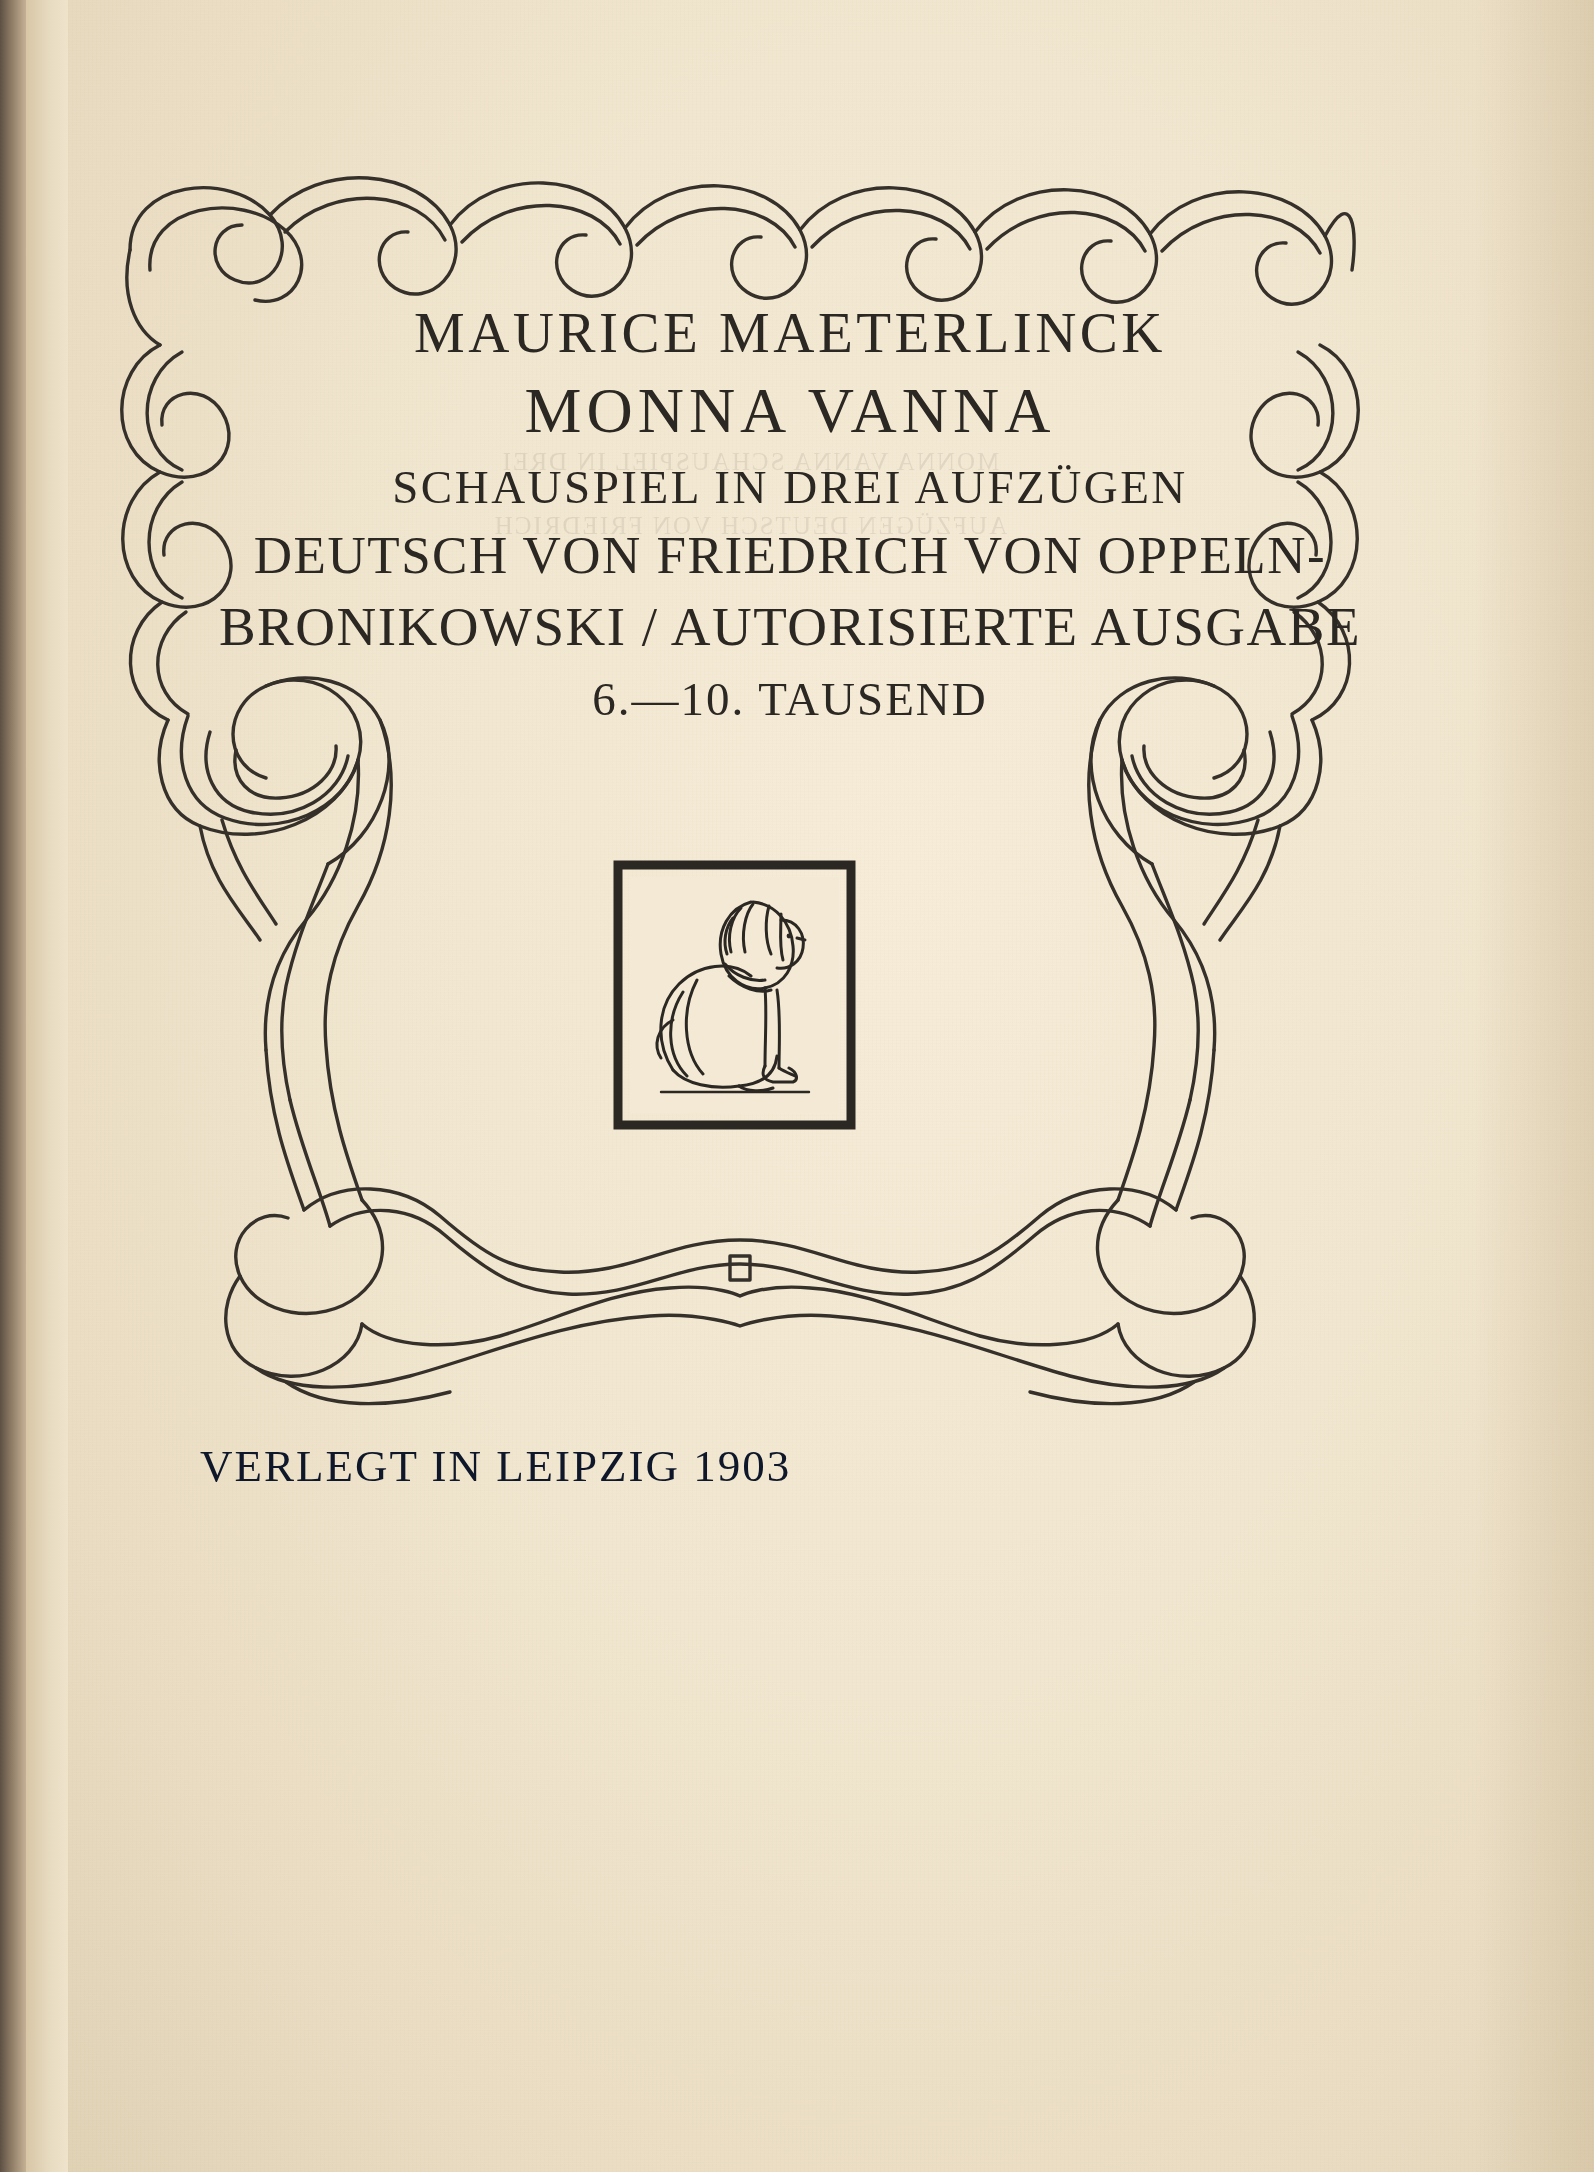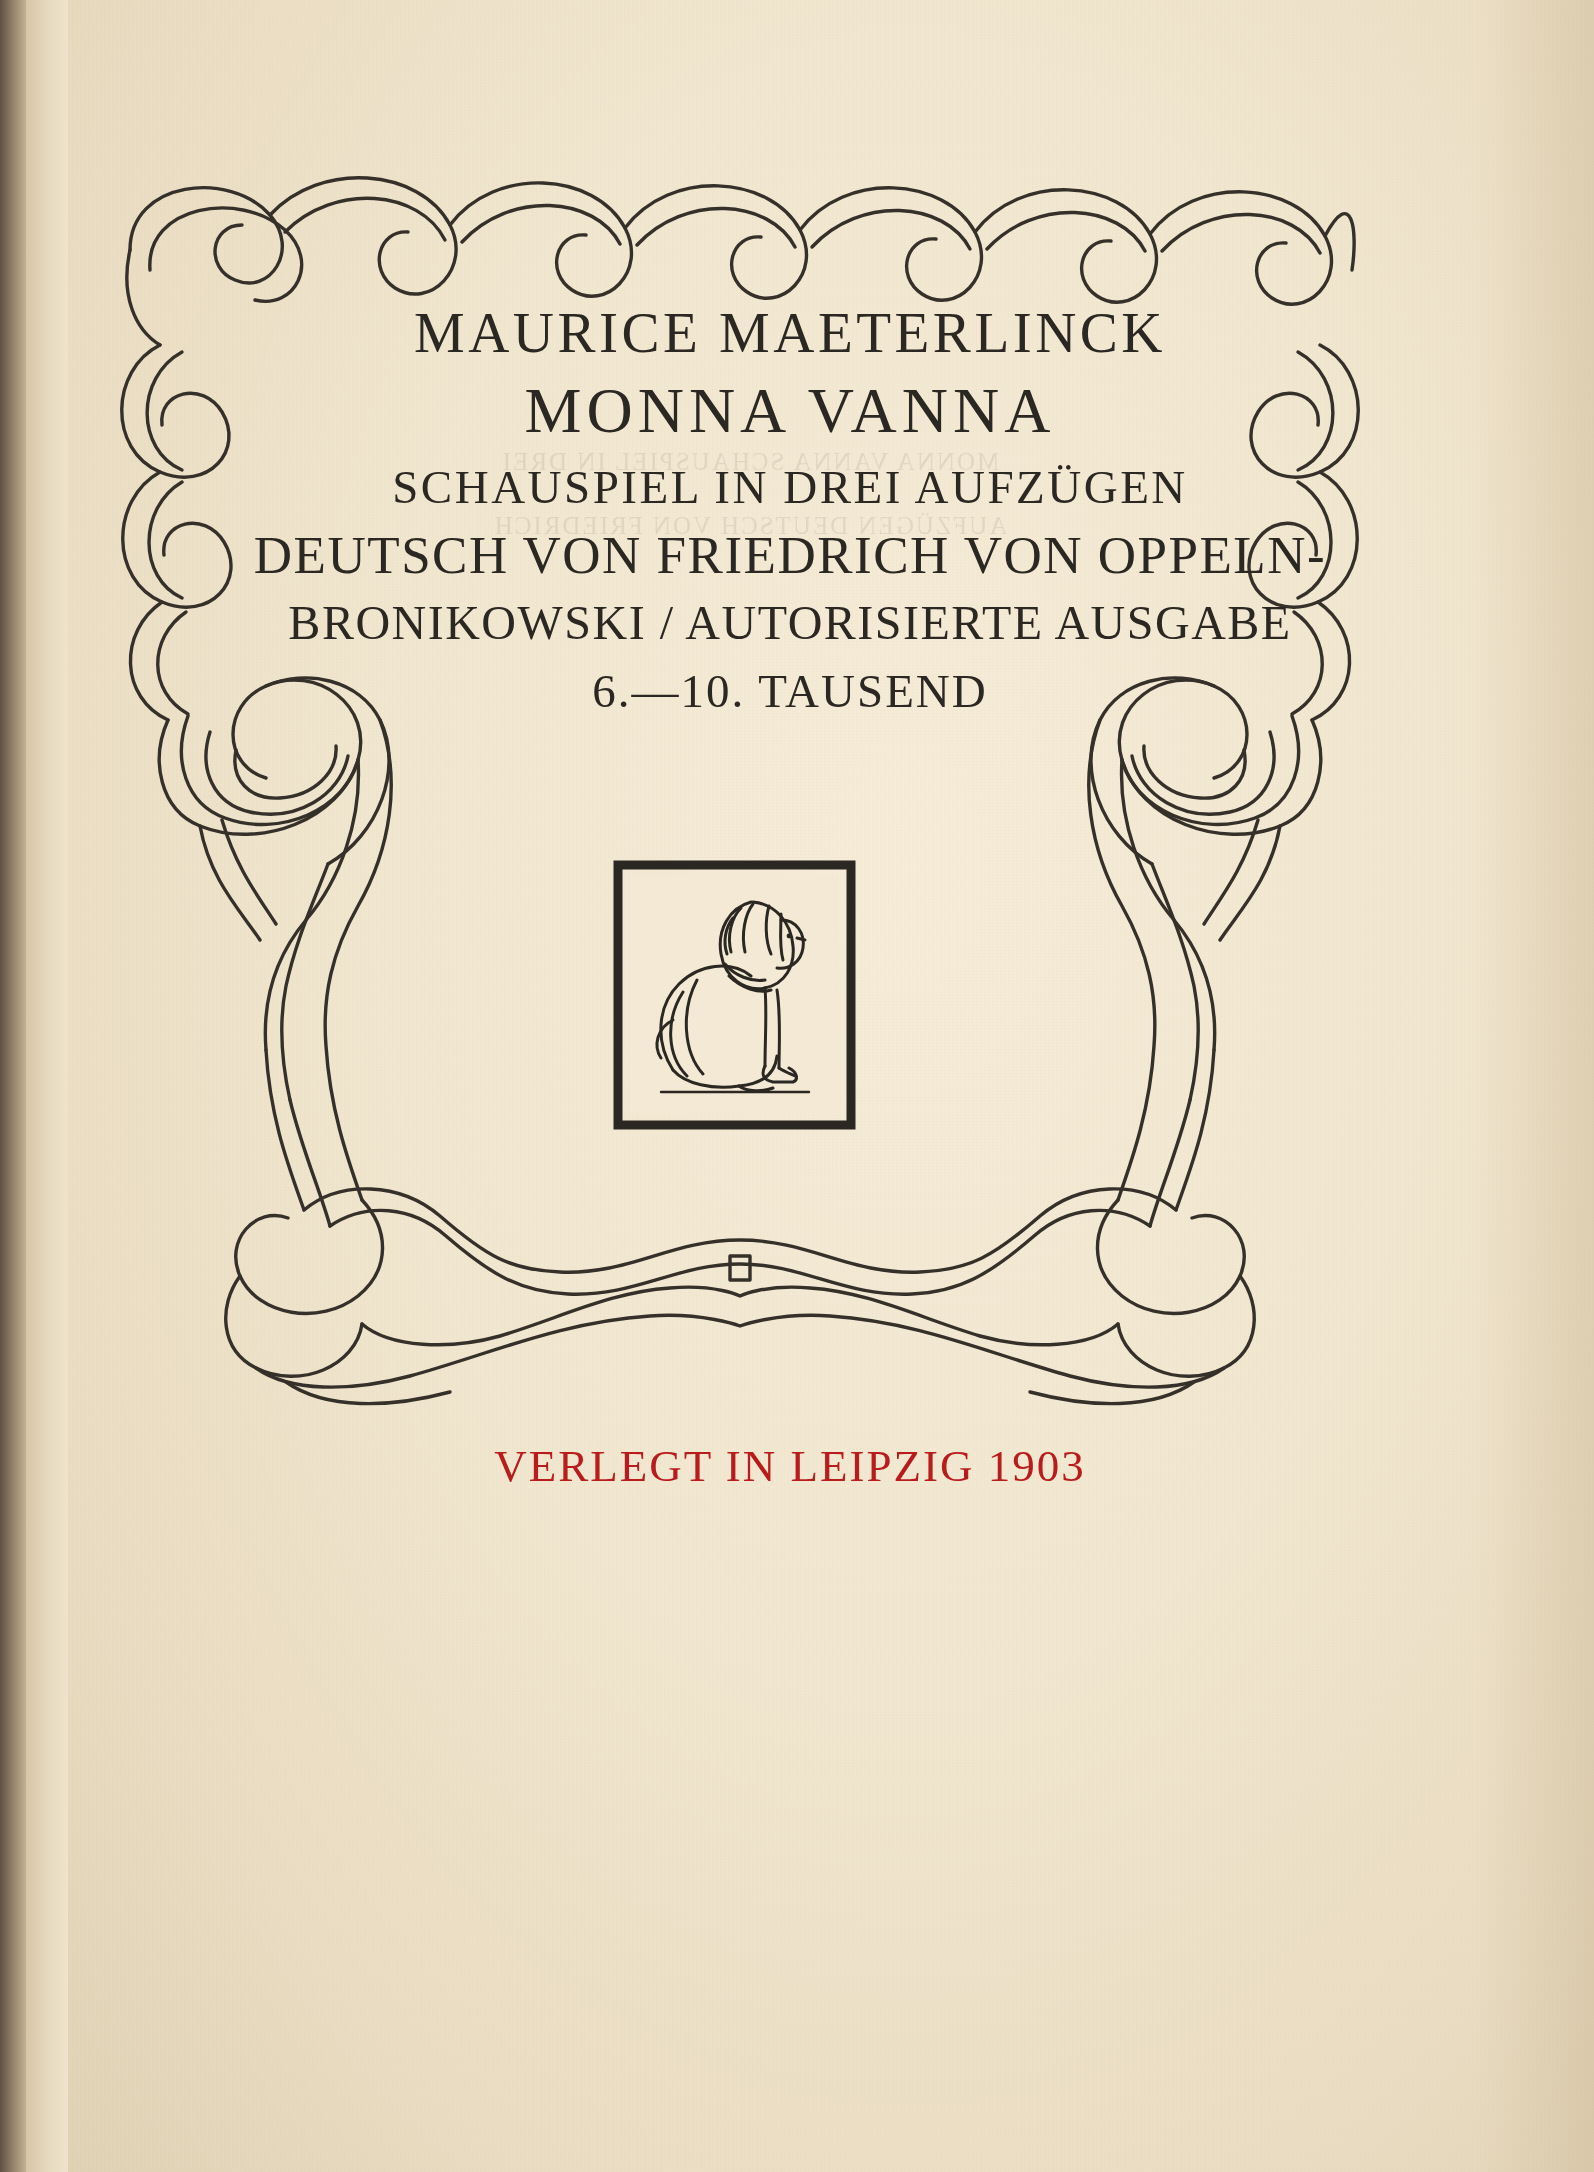--- a/index.html
+++ b/index.html
@@ -110,21 +110,21 @@
     letter-spacing: 2.5px;
     margin-bottom: 11px;
     text-align: center;
   }
   .l-trans1 {
     font-size: 53px;
     letter-spacing: 1.5px;
     margin-bottom: 10px;
   }
   .l-trans2 {
-    font-size: 48px;
+    font-size: 55px;
     letter-spacing: 1.5px;
     margin-bottom: 14px;
   }
   .l-edition {
     font-size: 47px;
     letter-spacing: 2px;
   }
 
   
   .mark {
@@ -135,22 +135,21 @@
     height: 270px;
   }
   .mark svg { display: block; width: 100%; height: 100%; }
 
   
   .imprint {
     position: absolute;
     left: 200px;
     top: 1440px;
     width: 1180px;
-    text-align: center;
-    color: #b91c1c;
+    color: #0f172a;
   }
   .imprint .line { font-size: 45px; letter-spacing: 2px; margin-bottom: 10px; }
 </style>
 </head>
 <body>
 
 <div id="page">
 
   <div class="page-body"></div>
   <div class="grain"></div>

